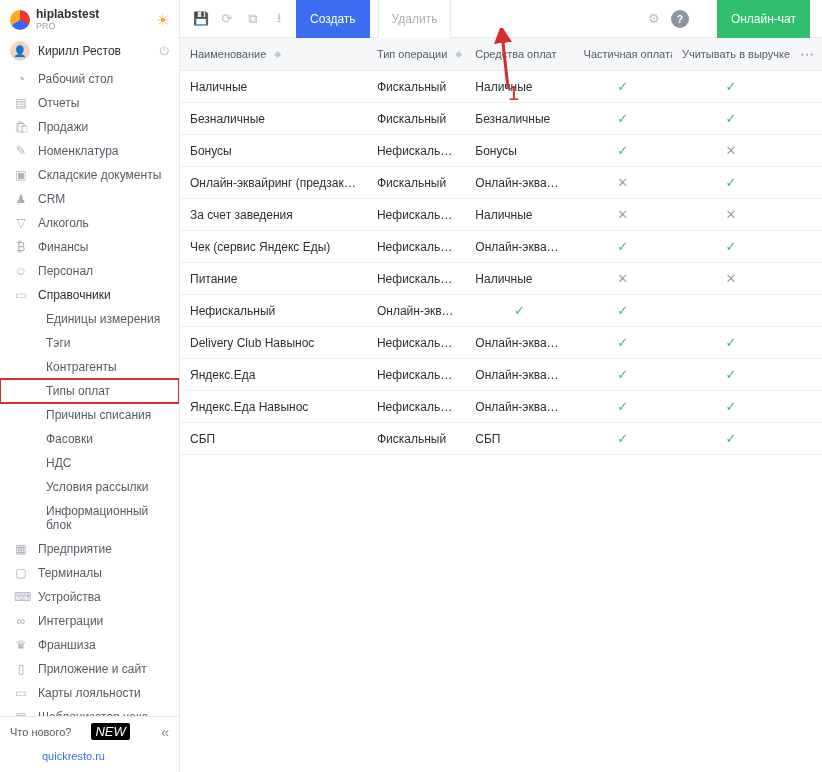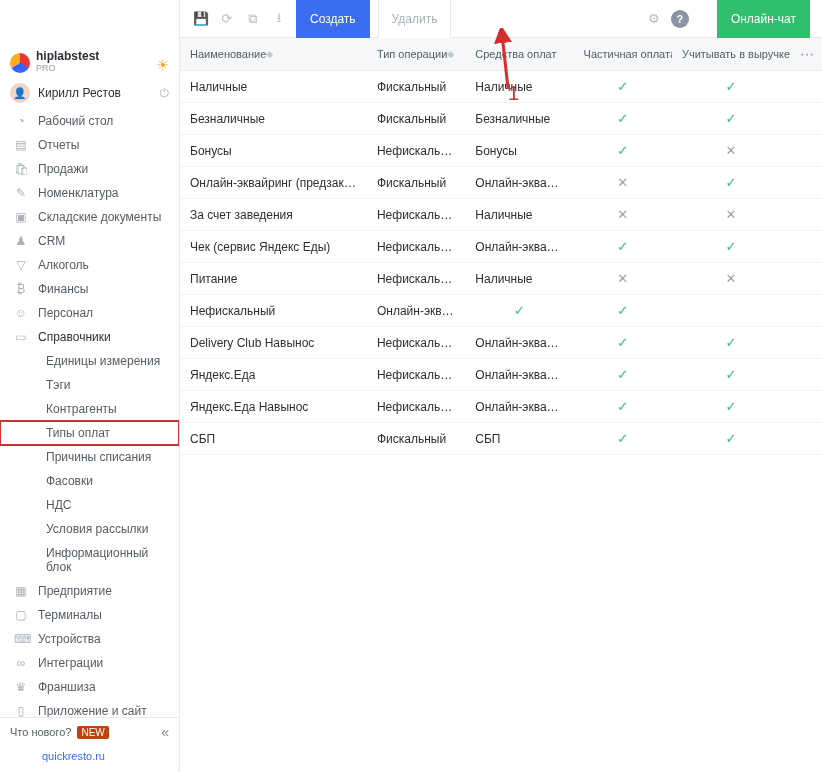--- a/index.html
+++ b/index.html
@@ -1,50 +1,50 @@
 <!DOCTYPE html>
 <html><head>
 <meta charset="utf-8">
 <style>
 * { box-sizing: border-box; margin: 0; padding: 0; }
 body { font-family: -apple-system, BlinkMacSystemFont, "Segoe UI", Arial, sans-serif; font-size: 12px; color: #2b2f38; background: #fff; width: 822px; height: 772px; overflow: hidden; }
 .app { display: flex; height: 100%; }
 .sidebar { width: 180px; border-right: 1px solid #e8eaed; display: flex; flex-direction: column; background:#fff; }
-.sb-head { display: flex; align-items: flex-end; padding: 8px 10px 4px 10px; gap: 6px; margin-top: 42px; }
+.sb-head { display: flex; align-items: center; padding: 8px 10px 4px 10px; gap: 6px; }
 .logo { width: 20px; height: 20px; border-radius: 50%; background: conic-gradient(#e33 0 33%, #36f 33% 66%, #fa2 66% 100%); flex-shrink:0; }
 .sb-title { font-weight: 700; font-size: 12px; line-height: 1.1; }
 .sb-sub { font-size: 9px; color: #9aa0aa; }
 .sun { color: #f5a623; font-size: 14px; }
 .sb-user { display: flex; align-items: center; padding: 6px 10px; gap: 8px; }
 .avatar { width: 20px; height: 20px; border-radius: 50%; background: #f3d4c2; display:flex;align-items:center;justify-content:center;font-size:11px;}
 .power { color: #b8bec7; font-size: 12px; }
 .nav { flex: 1; overflow-y: auto; padding-bottom: 8px;}
 .nav-item { display: flex; align-items: center; padding: 5px 10px 5px 14px; gap: 10px; color: #555c66; cursor: pointer; font-size: 12px; }
 .nav-item.active { color: #2b2f38; font-weight:500;}
 .nav-icon { width: 14px; text-align: center; color: #aab1bb; font-size: 12px; }
 .sub-item { padding: 5px 10px 5px 46px; color: #555c66; cursor: pointer; font-size: 12px; }
 .sub-item.highlight { outline: 2px solid #d42e2e; outline-offset: -1px; }
-.sb-foot { border-top: 1px solid #e8eaed; padding: 6px 10px; display:flex; align-items:center; gap:6px; font-size:11px; color:#555c66;}
-.badge-new { background:#c2410c; color:#fff; font-size:10px; padding:1px 4px; border-radius:2px; }
+.sb-foot { border-top: 1px solid #e8eaed; padding: 6px 10px; display:flex; align-items:center; gap:20px; font-size:11px; color:#555c66;}
+.badge-new { background:#000000; color:#fff; font-size:13px; padding:1px 4px; border-radius:2px;font-style:italic; }
 .collapse { margin-left:auto; color:#888; font-size:14px;}
 .sb-link { padding: 4px 10px 10px 10px; font-size: 11px; color:#3a6df0;margin-left:32px; }
 
 .main { flex: 1; display: flex; flex-direction: column; min-width:0;}
 .toolbar { display: flex; align-items: center; padding: 6px 12px; border-bottom: 1px solid #e8eaed; gap: 8px; height: 38px;}
 .tb-icon { color: #b8bec7; width:18px; text-align:center; font-size:13px; cursor:pointer; }
 .btn { padding: 15px 13px; border-radius: 4px; font-size: 12px; cursor: pointer; border: 1px solid transparent; }
 .btn-primary { background: #3a6df0; color: #fff; }
 .btn-ghost { background: #fff; color: #aab1bb; border-color: #e8eaed; }
 .tb-spacer { flex: 1; }
 .help { width:18px;height:18px;border-radius:50%;background:#8b94a3;color:#fff;display:flex;align-items:center;justify-content:center;font-size:11px;font-weight:bold;}
 .btn-chat { background:#2fbf6d; color:#fff;margin-left:20px; }
 
 .grid-head, .grid-row { display: grid; grid-template-columns: 1.9fr 1fr 1.1fr 1fr 1.2fr 32px; align-items: center; font-size: 12px; }
 .grid-head { background: #f6f7f9; color: #555c66; border-bottom: 1px solid #e8eaed; }
-.grid-head .cell { padding: 8px 10px; display:flex; align-items:center; gap:0; white-space:nowrap; overflow:hidden; text-overflow:ellipsis; font-size:11px;}
+.grid-head .cell { padding: 8px 10px; display:flex; align-items:center; gap:8px; white-space:nowrap; overflow:hidden; text-overflow:ellipsis; font-size:11px;}
 .grid-body { overflow-y:auto; flex:1;}
 .grid-row { border-bottom: 1px solid #f0f1f3; }
 .grid-row .cell { padding: 8px 10px; white-space: nowrap; overflow: hidden; text-overflow: ellipsis; color:#2b2f38; }
 .sort { color:#c2c8d0; font-size:9px; }
 .center { text-align:center; }
 .chk { color:#2fbf6d; font-size:13px; }
 .x { color:#9aa0aa; font-size:13px; }
 .more-h { color:#8b94a3; font-size:14px; letter-spacing:1px;}
 
 .annot-arrow { position: absolute; left: 314px; top: 28px; pointer-events: none; }

